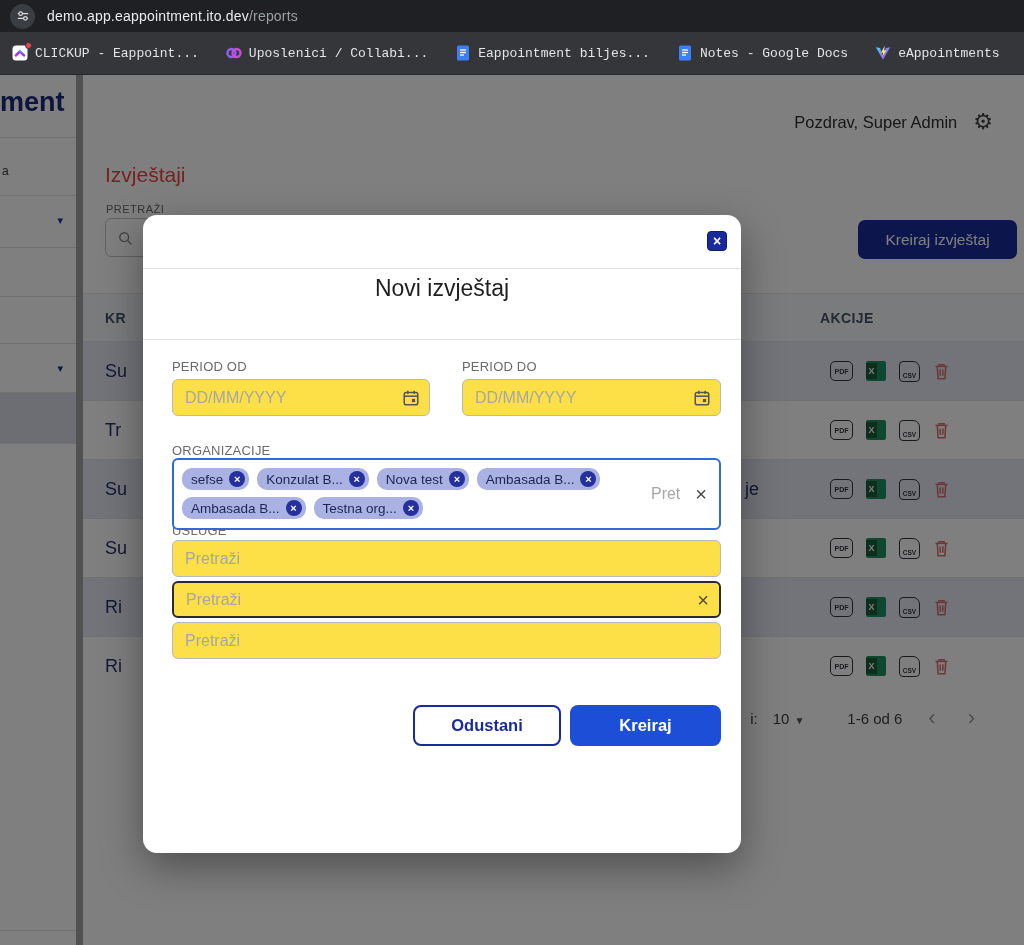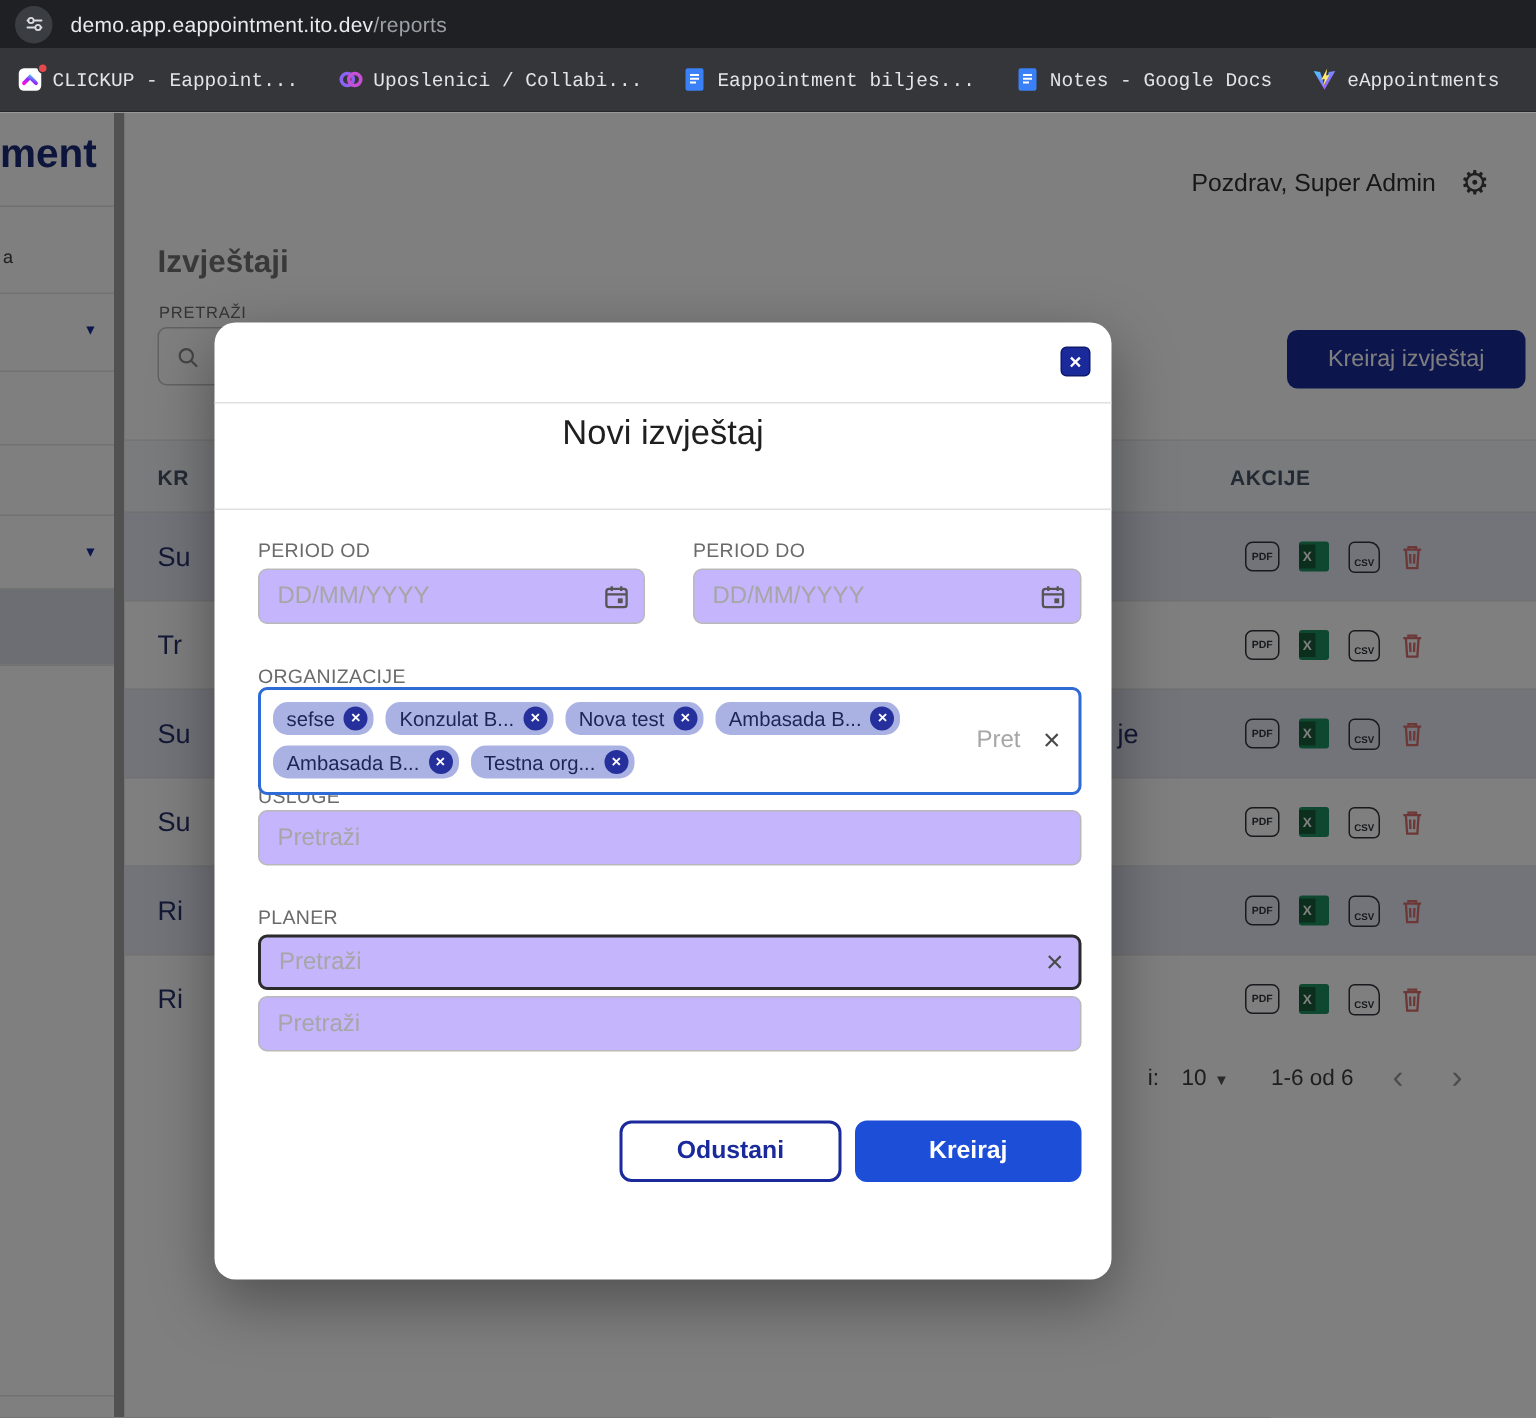--- a/index.html
+++ b/index.html
@@ -23,21 +23,21 @@
   .side-logo { position:absolute; top:12px; left:0; font-size:27px; font-weight:800; color:#1c2b7a; }
   .sdiv { position:absolute; left:0; right:0; height:1px; background:#e3e3e3; }
   .side-frag { position:absolute; top:89px; left:2px; font-size:12px; color:#3a3a3a; }
   .schev { position:absolute; right:13px; color:#1b2a9b; font-size:11px; line-height:1; }
   .side-active { position:absolute; top:317px; height:51px; left:0; right:0; background:#d8dce6; }
 
   .main { position:absolute; left:83px; right:0; top:0; bottom:0; background:#fff; }
   .greet-row { position:absolute; top:36px; right:31px; display:flex; align-items:center; gap:16px; }
   .greet { font-size:16.5px; color:#2f2f2f; }
   .gear { font-size:22px; color:#3f3f3f; line-height:1; }
-  .page-title { position:absolute; top:88px; left:22px; font-size:21px; font-weight:700; color:#737373; }
+  .page-title { position:absolute; top:88px; left:22px; font-size:21px; font-weight:400; color:#ef4444; }
   .search-label { position:absolute; top:128px; left:23px; font-size:11px; color:#6a6a6a; letter-spacing:0.5px; }
   .search-box { position:absolute; top:143px; left:22px; width:315px; height:39px; border:1px solid #c5c5c5; border-radius:6px; background:#fff; display:flex; align-items:center; padding:0 11px; }
   .create-btn { position:absolute; top:145px; right:7px; height:39px; width:159px; background:#1b2a9b; border-radius:7px; color:#fff; font-size:15.5px; display:flex; align-items:center; justify-content:center; }
 
   .thead { position:absolute; top:218px; left:0; right:0; height:48px; background:#f4f6fa; border-top:1px solid #e8e8e8; display:flex; align-items:center; padding-left:22px; color:#475569; font-weight:700; font-size:14px; letter-spacing:0.4px; }
   .thead .akcije { position:absolute; left:737px; }
   .rows { position:absolute; top:266px; left:0; right:0; }
   .row { position:relative; height:59px; border-top:1px solid #e3e3e3; display:flex; align-items:center; padding-left:22px; font-size:18px; color:#27306b; }
   .row.striped { background:#e6e9f4; }
   .row-extra { position:absolute; left:662px; font-size:18px; color:#27306b; }
@@ -53,21 +53,21 @@
   
   .overlay { position:absolute; inset:0; background:rgba(0,0,0,0.5); z-index:10; }
   .modal { position:absolute; z-index:20; left:143px; top:140px; width:598px; height:638px; background:#fff; border-radius:14px; box-shadow:0 14px 42px rgba(0,0,0,0.38); }
   .mdiv { position:absolute; left:0; right:0; height:1px; background:#e0e0e0; }
   .modal-title { position:absolute; top:60px; left:0; right:0; text-align:center; font-size:23px; color:#1f1f1f; }
   .modal-close { position:absolute; top:16px; right:14px; width:20px; height:20px; background:#1b2a9b; border:1.5px solid #101a6b; border-radius:4px; color:#fff; display:flex; align-items:center; justify-content:center; font-size:14px; font-weight:700; line-height:1; }
   .mform { position:absolute; top:124px; left:29px; right:20px; }
   .flabel { display:block; height:15px; line-height:15px; font-size:13px; color:#6a6a6a; letter-spacing:0.2px; }
   .period-grid { display:grid; grid-template-columns:258px 259px; column-gap:32px; margin-top:20px; }
   .input-wrap { position:relative; margin-top:5px; }
-  .tinput { width:100%; height:37px; border:1px solid #b9b9b9; border-radius:6px; font-family:"Liberation Sans", sans-serif; font-size:16px; padding:0 40px 0 12px; color:#333; background:#c4b5fd; outline:none; }
+  .tinput { width:100%; height:37px; border:1px solid #b9b9b9; border-radius:6px; font-family:"Liberation Sans", sans-serif; font-size:16px; padding:0 40px 0 12px; color:#333; background:#fde047; outline:none; }
   .tinput::placeholder { color:#a6a6a6; }
   .tinput.dark { border:2px solid #2b2b2b; }
   .field-icon { position:absolute; right:10px; top:50%; transform:translateY(-50%); display:flex; }
   .clear-x { position:absolute; right:12px; top:50%; transform:translateY(-50%); font-size:20px; color:#4a4a4a; line-height:1; }
   .org-label { margin-top:27px; }
   .org-box { position:relative; z-index:2; background:#fff; border:2px solid #2e6bd6; border-radius:6px; min-height:72px; padding:8px 112px 8px 8px; display:flex; flex-wrap:wrap; align-content:flex-start; gap:7px 8px; }
   .chip { display:inline-flex; align-items:center; gap:6px; height:22px; background:#a9b2e2; color:#1c2553; border-radius:10px; padding:0 4px 0 9px; font-size:13.5px; }
   .chip-x { width:16px; height:16px; border-radius:50%; background:#26309c; color:#fff; font-size:11px; font-weight:700; display:flex; align-items:center; justify-content:center; line-height:1; }
   .org-trailing { position:absolute; right:12px; top:50%; transform:translateY(-50%); display:flex; align-items:center; gap:15px; }
   .org-ph { color:#a6a6a6; font-size:16px; }
@@ -342,21 +342,21 @@
                   <line x1="11.7" y1="8.5" x2="11.4" y2="16"></line>
                 </g>
               </svg>
           </span>
         </div>
       </div>
 
       <div class="pagination">
         <span>i:</span>
         <span style="margin-left:15px"><span>10</span><span class="pg-caret">▼</span></span>
-        <span style="margin-left:28px">1-6 od 6</span>
+        <span style="margin-left:43px">1-6 od 6</span>
         <span class="pg-chev" style="margin-left:26px">‹</span>
         <span class="pg-chev" style="margin-left:32px">›</span>
       </div>
     </main>
 
     <div class="overlay"></div>
 
     <div class="modal">
       <div class="modal-close">×</div>
       <div class="mdiv" style="top:53px"></div>
@@ -427,21 +427,20 @@
             <span class="org-ph">Pret</span>
             <span class="org-clear">×</span>
           </span>
         </div>
 
         <label class="flabel usluge-label">USLUGE</label>
         <div class="input-wrap" style="margin-top:2px">
           <input class="tinput" placeholder="Pretraži" style="">
         </div>
 
-        <label class="flabel gap-label">PLANER</label>
         <div class="input-wrap" style="margin-top:4px">
           <input class="tinput dark" placeholder="Pretraži" style="">
           <span class="clear-x">×</span>
         </div>
 
         <div class="input-wrap" style="margin-top:4px">
           <input class="tinput" placeholder="Pretraži" style="">
         </div>
 
         <div class="mfooter">

